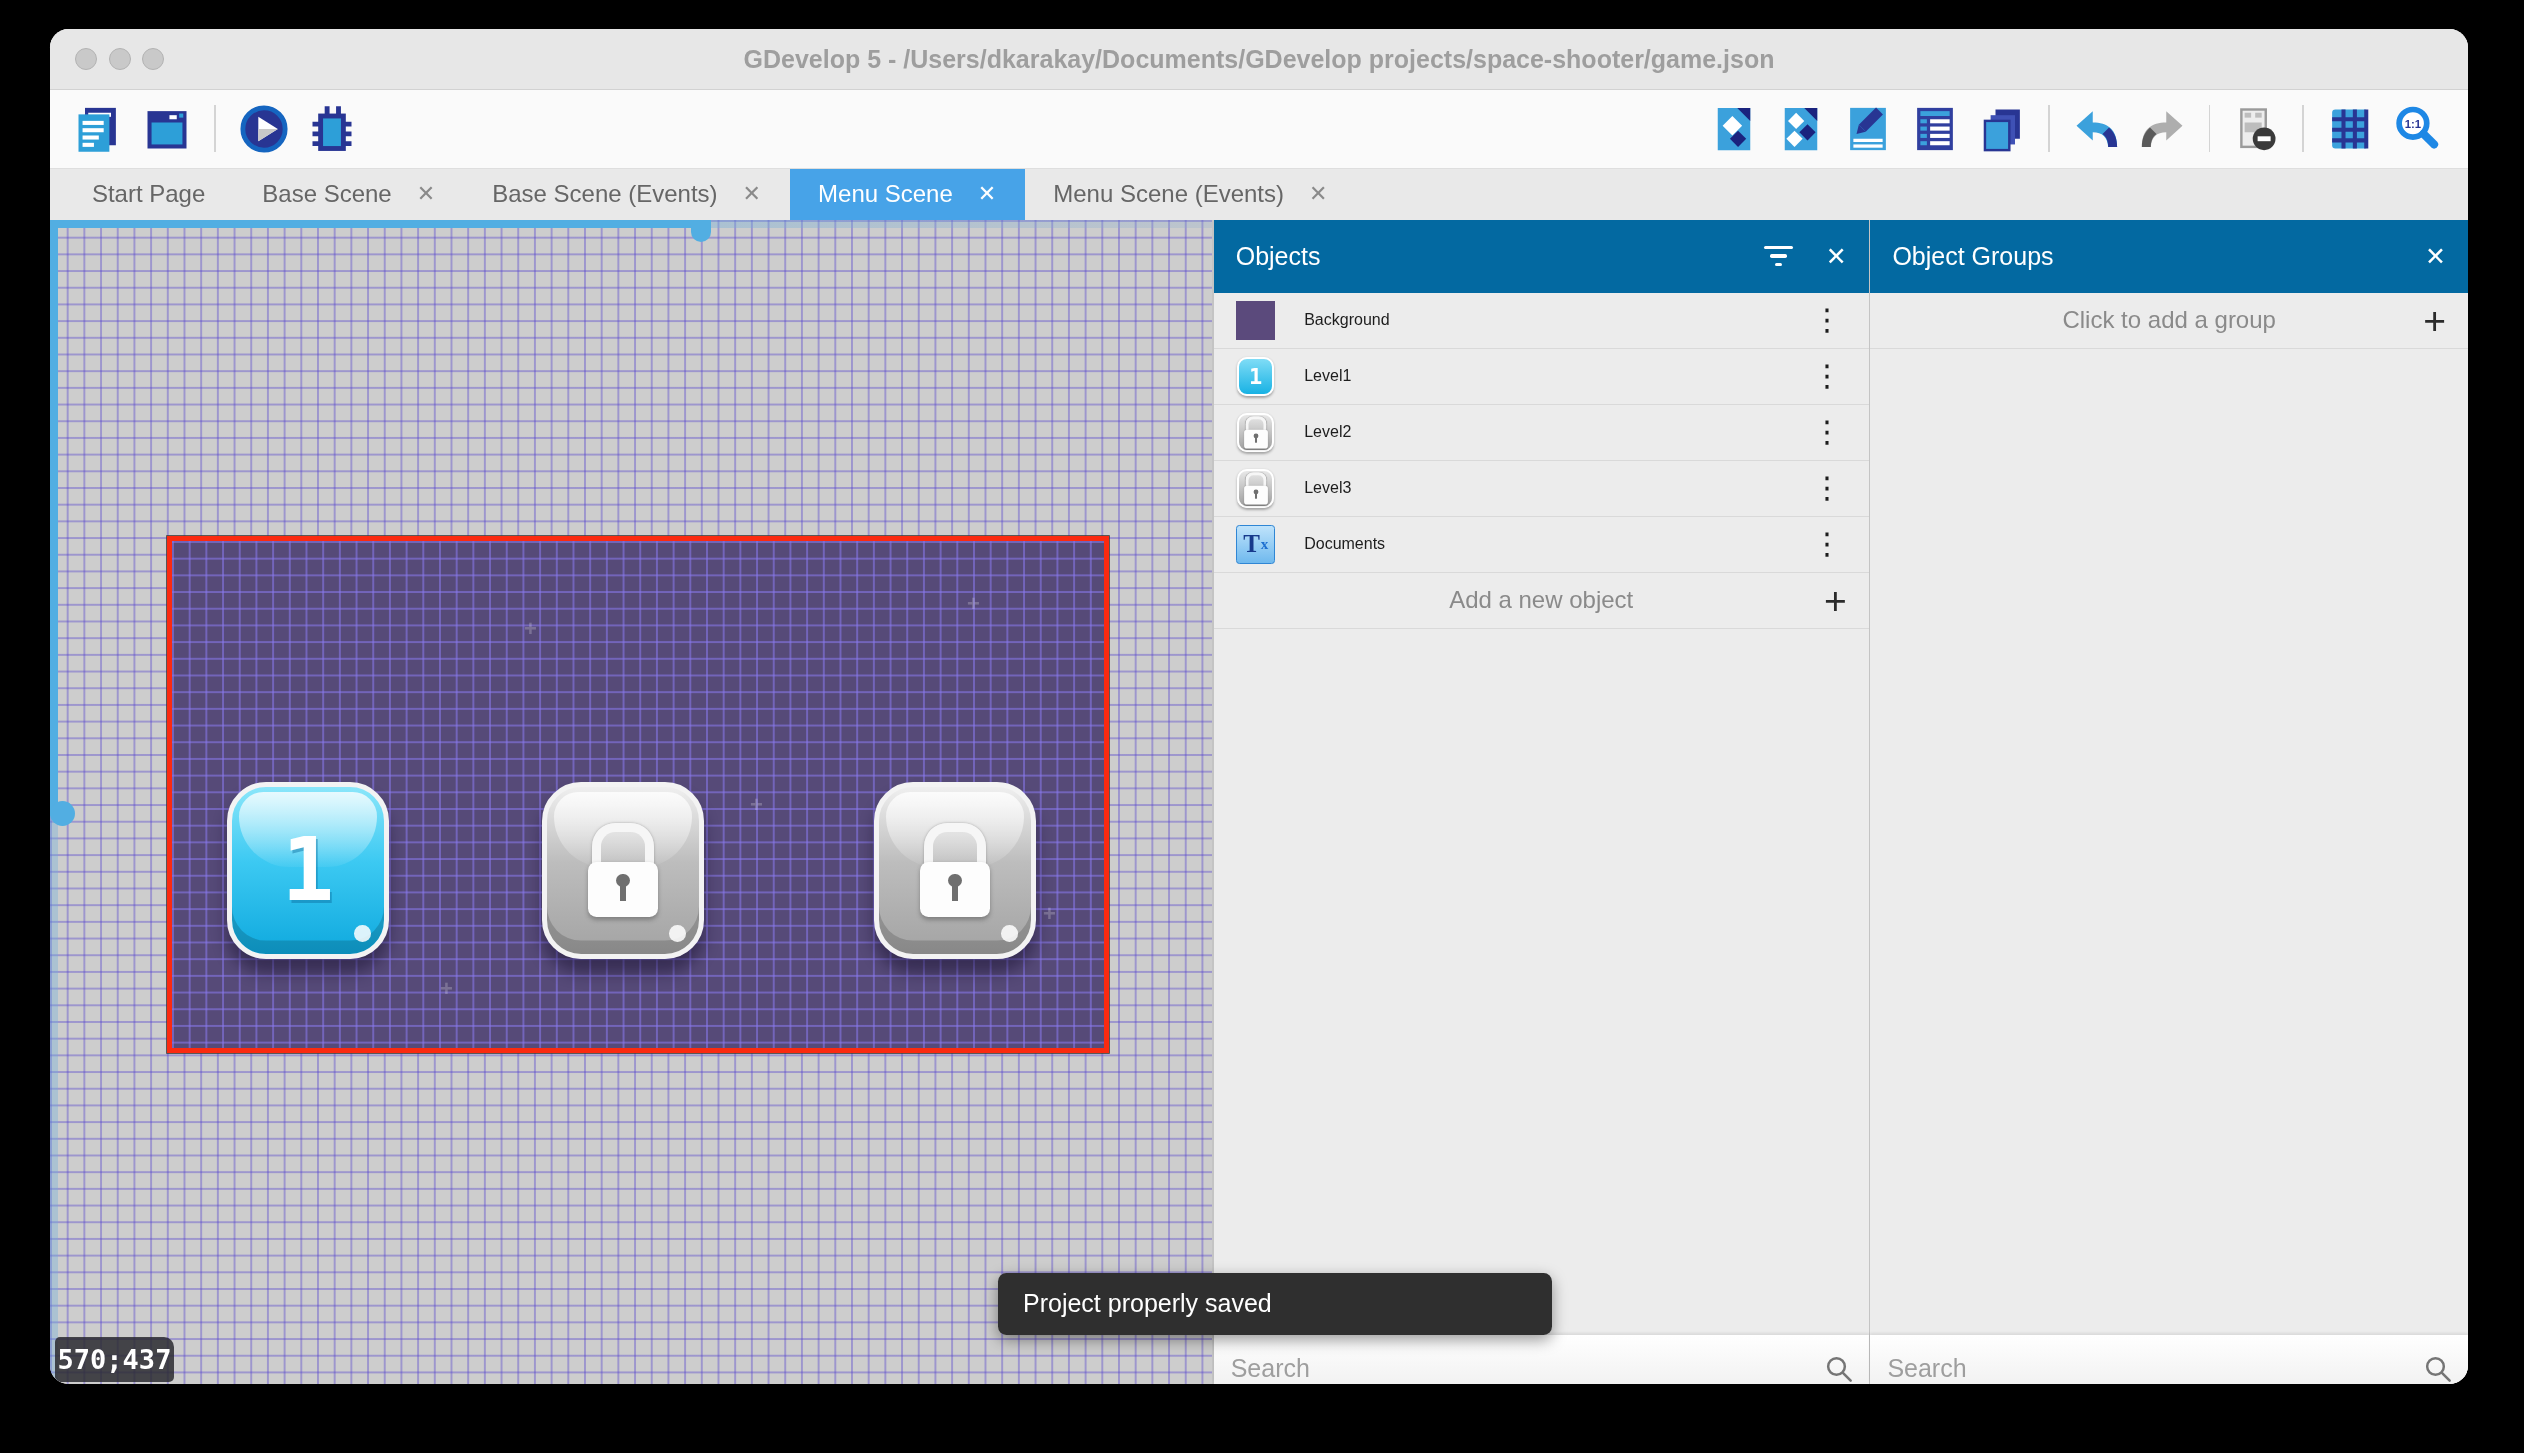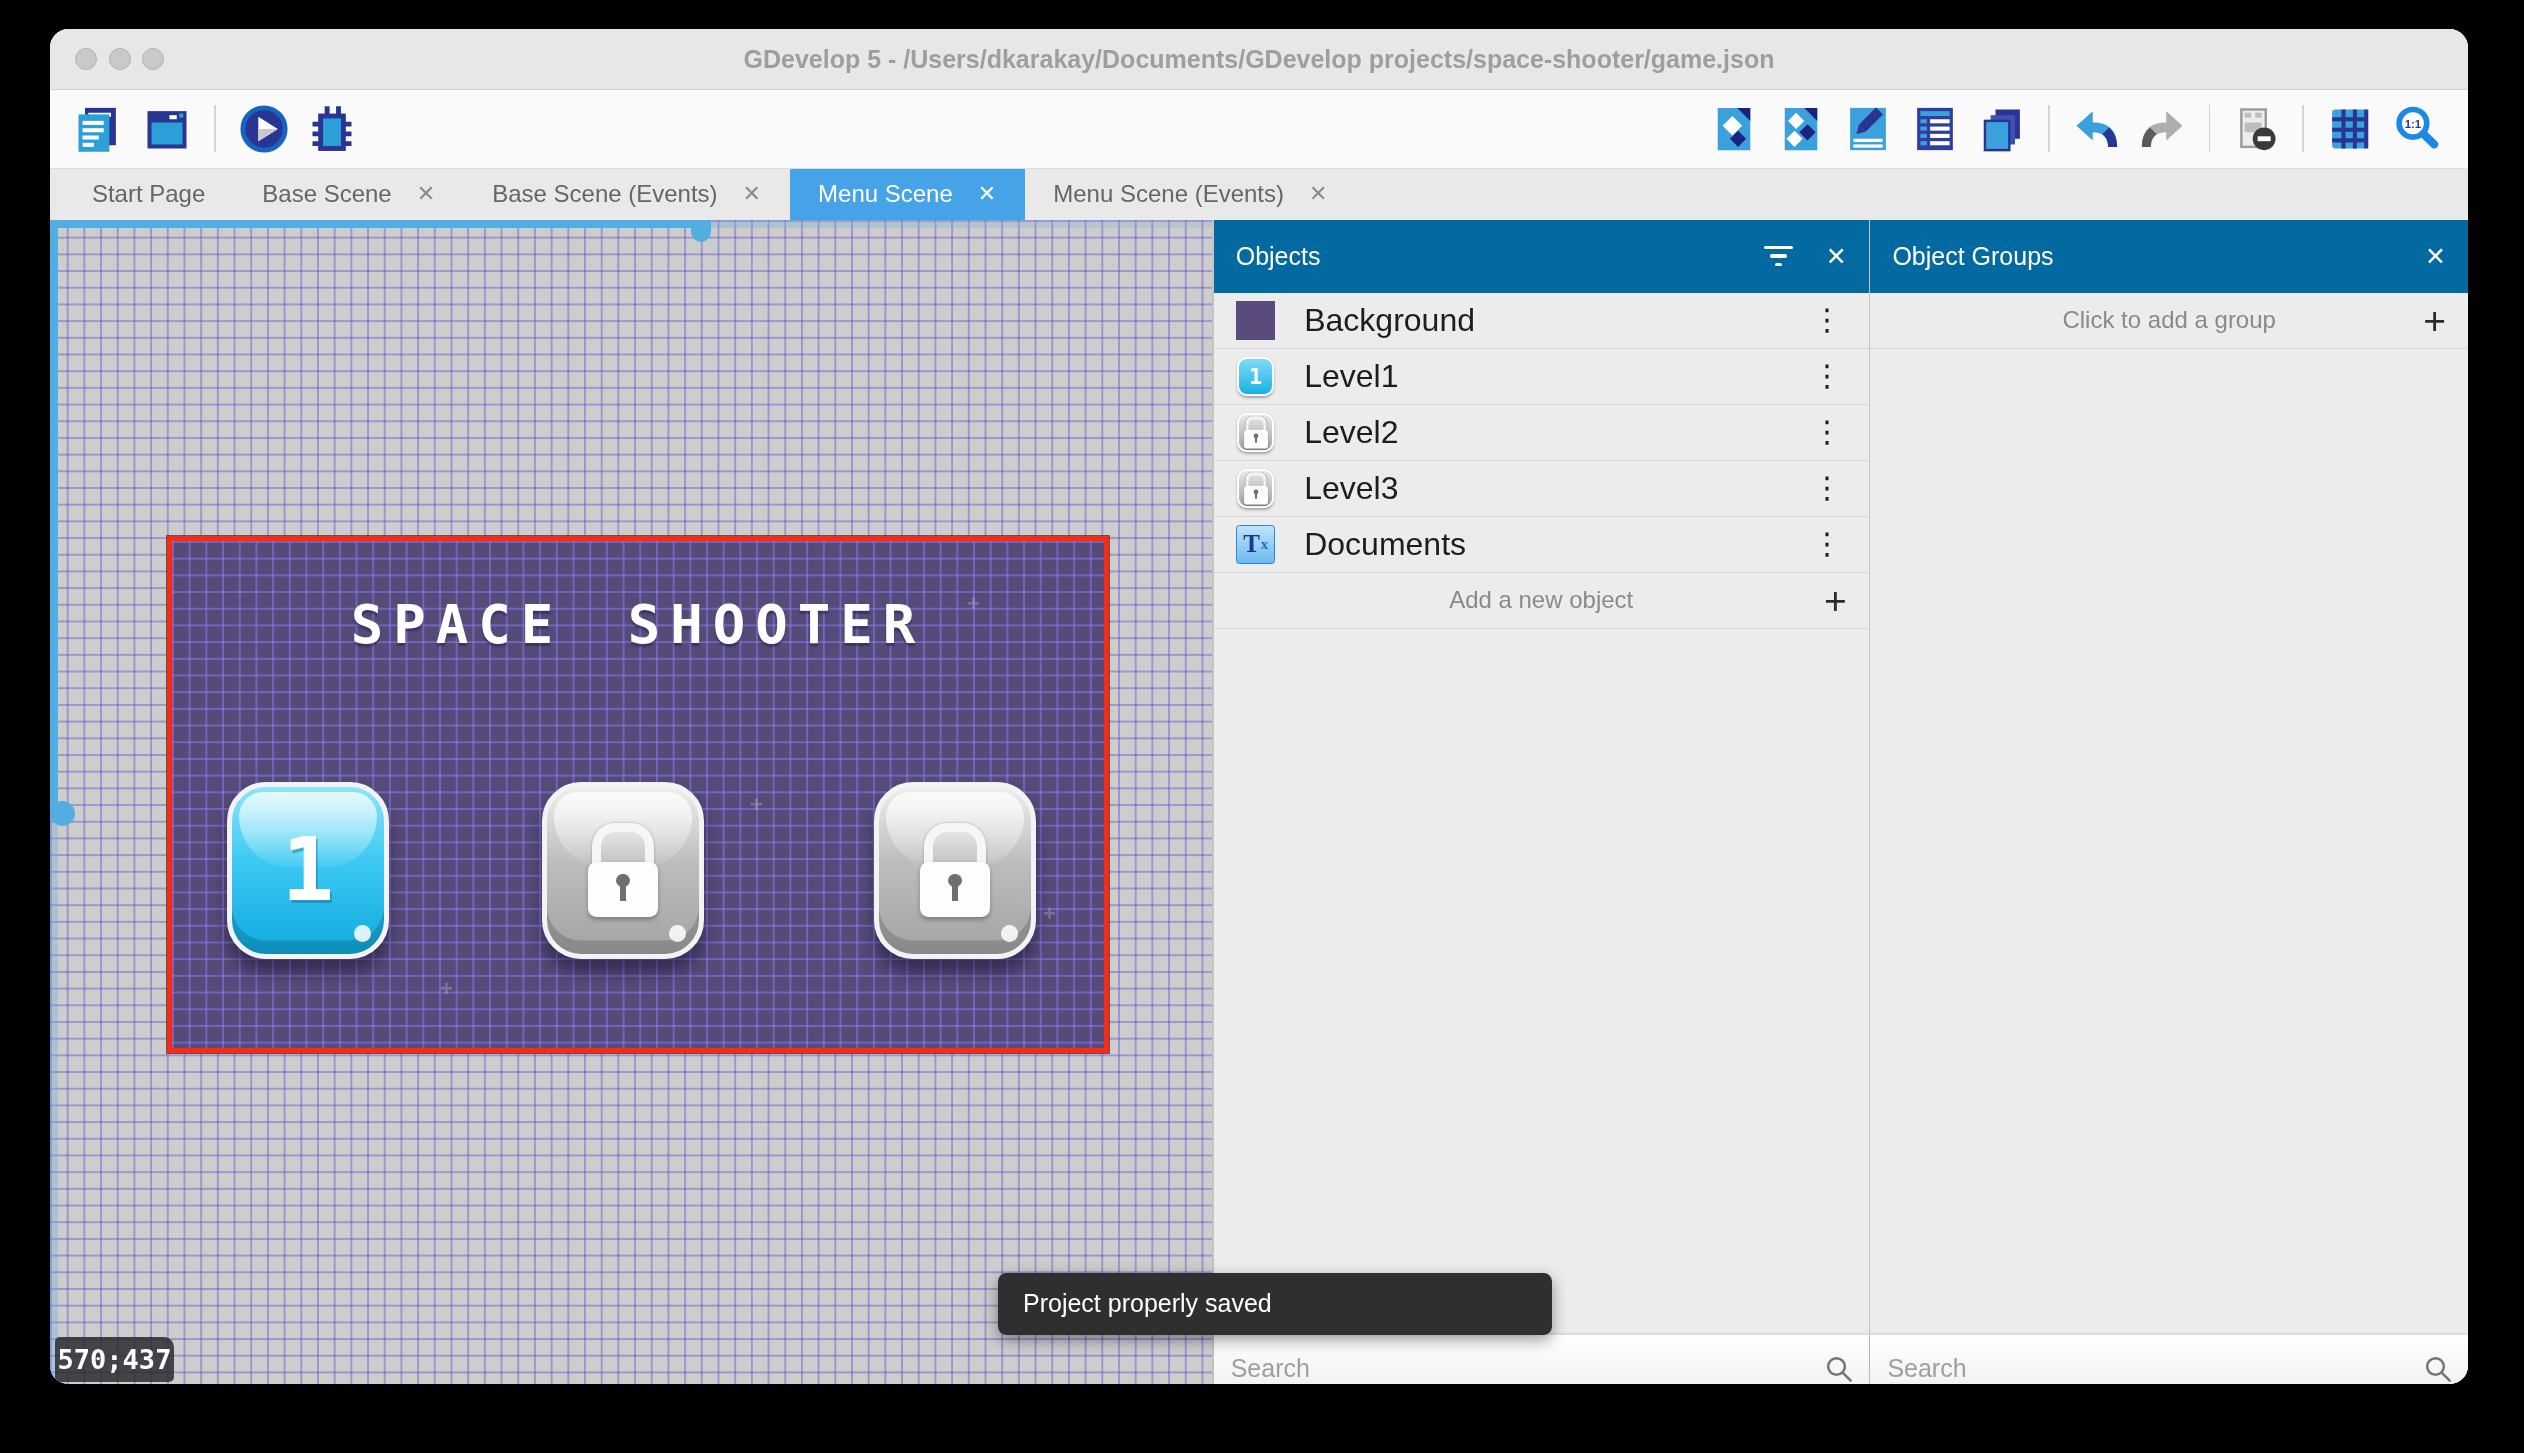--- a/index.html
+++ b/index.html
@@ -79,21 +79,21 @@
   .ph-actions{margin-left:auto;display:flex;align-items:center;gap:33px;}
   .filter-icon{display:flex;flex-direction:column;align-items:center;gap:5px;cursor:pointer;}
   .filter-icon i{display:block;height:3.3px;background:#fff;border-radius:1.7px;}
   .filter-icon i:nth-child(1){width:28.5px;}
   .filter-icon i:nth-child(2){width:16.7px;}
   .filter-icon i:nth-child(3){width:6.7px;}
   .panel-close{color:#fff;font-size:25px;cursor:pointer;line-height:1;}
 
   .obj-row{height:55px;display:flex;align-items:center;border-bottom:0.8px solid #d9d9d9;padding:0 20px 0 22px;cursor:pointer;}
   .obj-thumb{width:40px;height:40px;flex:none;display:flex;align-items:center;justify-content:center;}
-  .obj-label{margin-left:28.5px;font-size:32px;color:#1d1d1d;}
+  .obj-label{margin-left:28.5px;font-size:16px;color:#1d1d1d;}
   .kebab{margin-left:auto;color:#1d1d1d;font-size:30px;line-height:1;cursor:pointer;padding:0 6.7px;}
   .add-row{height:55px;display:flex;align-items:center;justify-content:center;position:relative;border-bottom:0.8px solid #d9d9d9;color:#8a8a8a;font-size:24px;cursor:pointer;}
   .add-plus{position:absolute;right:22px;color:#2b2b2b;font-size:39px;font-weight:300;line-height:1;cursor:pointer;}
   .panel-fill{flex:1;}
   .search-row{height:49px;flex:none;background:linear-gradient(180deg,#ffffff,#f2f2f2);box-shadow:0 -1.7px 2.5px rgba(0,0,0,.08);display:flex;align-items:flex-end;padding:0 15px;}
   .search-input{flex:1;border:none;outline:none;background:transparent;font-size:25px;color:#333;font-family:"Liberation Sans",sans-serif;}
   .search-input::placeholder{color:#9e9e9e;}
 
   
   .thumb-bg{width:39px;height:39px;background:#5b4a7c;}
@@ -309,21 +309,20 @@
         </div>
 
         <div class="scene">
           <div class="star" style="left:352px;top:75px;"></div>
           <div class="star" style="left:795px;top:50px;"></div>
           <div class="star" style="left:134px;top:276px;"></div>
           <div class="star" style="left:578px;top:251px;"></div>
           <div class="star" style="left:871px;top:360px;"></div>
           <div class="star" style="left:268px;top:435px;"></div>
 
-          <div class="scene-title">SPACE SHOOTER</div>
 
           <div class="lvl-btn lvl-blue">
             <span class="lvl-digit">1</span>
           </div>
           <div class="lvl-btn lvl-gray lvl-gray-1">
             <div class="lock">
               <div class="lock-shackle"></div>
                 <div class="lock-body"></div>
             </div>
           </div>

